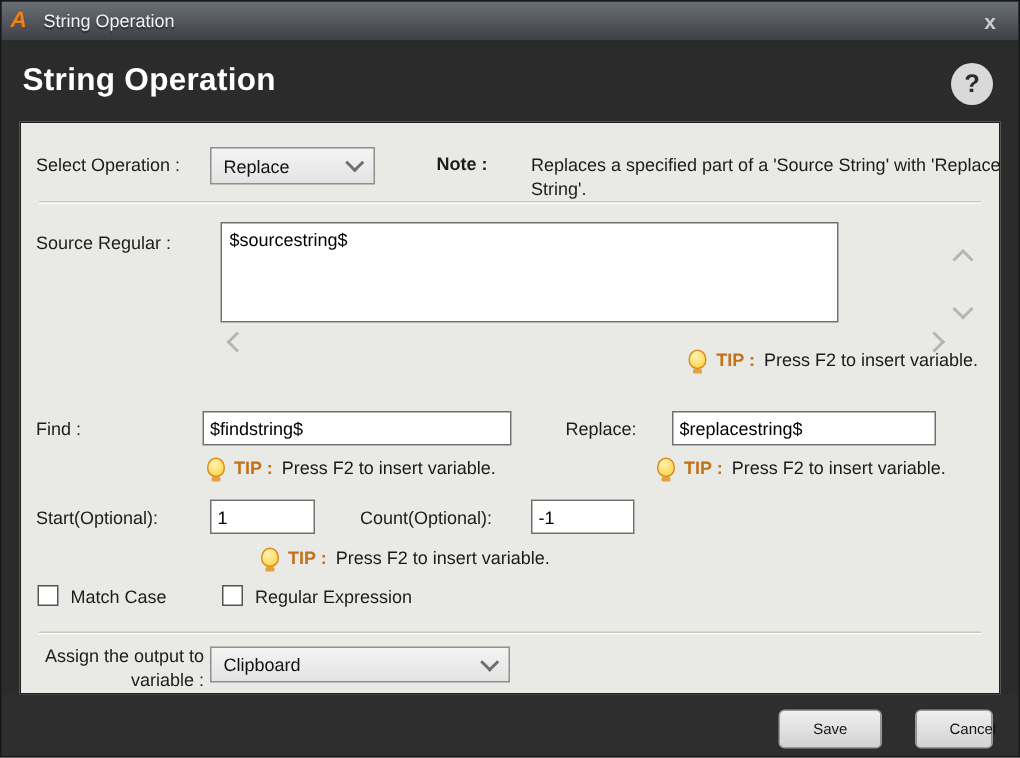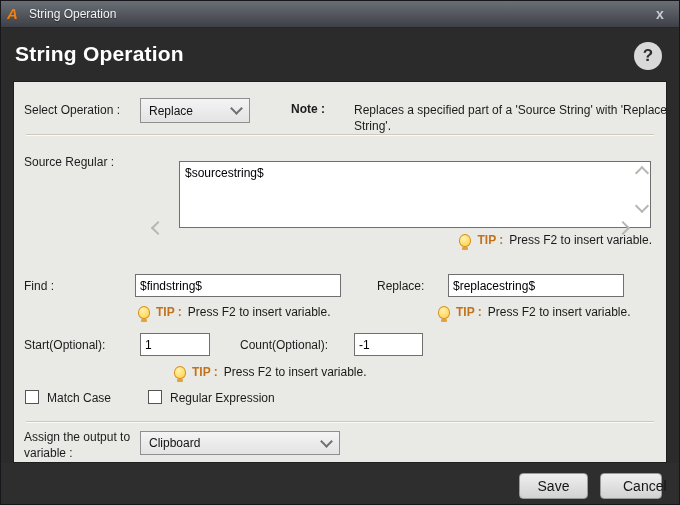--- a/index.html
+++ b/index.html
@@ -98,21 +98,21 @@
   
   .sarrow {
     width:8px; height:8px;
     border-right:2px solid #b5b5b2; border-bottom:2px solid #b5b5b2;
   }
   .sarrow.up    { transform:rotate(225deg); }
   .sarrow.down  { transform:rotate(45deg); }
   .sarrow.left  { transform:rotate(135deg); }
   .sarrow.right { transform:rotate(-45deg); }
   
-  .tip { display:flex; align-items:flex-end; white-space:nowrap; }
+  .tip { display:flex; align-items:flex-start; white-space:nowrap; }
   .bulb {
     position:relative; width:10px; height:11px; margin-right:6px;
     background:radial-gradient(circle at 35% 30%, #fff3b0, #ffcf3d);
     border:1px solid #d88f1c; border-radius:50% 50% 45% 45%;
   }
   .bulb::after {
     content:""; position:absolute; left:2px; bottom:-4px;
     width:6px; height:3px; background:#e5a23a; border-radius:1px;
   }
   .tip-label { color:#c4721a; font-weight:bold; margin-right:6px; }
@@ -125,25 +125,25 @@
   
   .footer {
     position:absolute; left:0; top:462px; right:0; height:43px;
     background:#2e2e2e;
   }
   .btn {
     position:absolute; top:10px; height:26px;
     background:linear-gradient(#efefef,#d2d2d2);
     border:1px solid #9a9a9a; border-radius:4px;
     font-family:"Liberation Sans","DejaVu Sans",sans-serif;
-    font-size:14px; color:#161616;
+    font-size:10px; color:#161616;
     cursor:pointer;
   }
   .btn.save { right:91px; width:69px; }
-  .btn.cancel { right:17px; width:62px;padding-left:22px; }
+  .btn.cancel { right:17px; width:52px;padding-left:22px; }
 </style>
 </head>
 <body>
 
 <div class="window">
 
   <div class="titlebar">
     <div class="app-logo">A</div>
     <div class="titlebar-title">String Operation</div>
     <div class="close-btn">x</div>
@@ -160,21 +160,21 @@
     <div class="abs dd" style="left:126px; top:16px; width:110px; height:25px;">
       <span class="dd-val">Replace</span>
       <span class="chev"></span>
     </div>
     <div class="abs lbl" style="left:277px; top:20px; font-weight:bold;">Note :</div>
     <div class="abs lbl" style="left:320px; top:20px; width:324px; line-height:16px;margin-left:20px;">Replaces a specified part of a 'Source String' with 'Replace String'.</div>
 
     <div class="sep" style="top:52px;"></div>
 
     <div class="abs lbl" style="left:10px; top:73px;">Source Regular :</div>
-    <textarea class="abs ta" style="left: 133px; top: 79px; width: 472px; height: 67px; margin-left: 32px;">$sourcestring$</textarea>
+    <textarea class="abs ta" style="left: 133px; top: 66px; width: 412px; height: 67px;">$sourcestring$</textarea>
     <div class="abs sarrow up" style="left:623px; top:86px;"></div>
     <div class="abs sarrow down" style="left:623px; top:119px;"></div>
     <div class="abs sarrow left" style="left:139px; top:141px;"></div>
     <div class="abs sarrow right" style="left:604px; top:141px;"></div>
 
     <div class="abs tip" style="right:14px; top:151px;">
       <span class="bulb"></span>
       <span class="tip-label">TIP :</span>
       <span class="tip-text">Press F2 to insert variable.</span>
     </div>
@@ -206,21 +206,21 @@
       <span class="tip-text">Press F2 to insert variable.</span>
     </div>
 
     <div class="abs cb" style="left:11px; top:308px;"></div>
     <div class="abs lbl" style="left:33px; top:309px;">Match Case</div>
     <div class="abs cb" style="left:134px; top:308px;"></div>
     <div class="abs lbl" style="left:156px; top:309px;">Regular Expression</div>
 
     <div class="sep" style="top:339px;"></div>
 
-    <div class="abs lbl" style="left:10px; top:347px; width:112px; line-height:16px;">Assign the output to variable :</div>
+    <div class="abs lbl" style="left:10px; top:347px; width:112px; line-height:16px;text-align:right;">Assign the output to variable :</div>
     <div class="abs dd" style="left:126px; top:349px; width:200px; height:24px;">
       <span class="dd-val">Clipboard</span>
       <span class="chev"></span>
     </div>
   </div>
 
   <div class="footer">
     <button class="btn save">Save</button>
     <button class="btn cancel">Cancel</button>
   </div>

